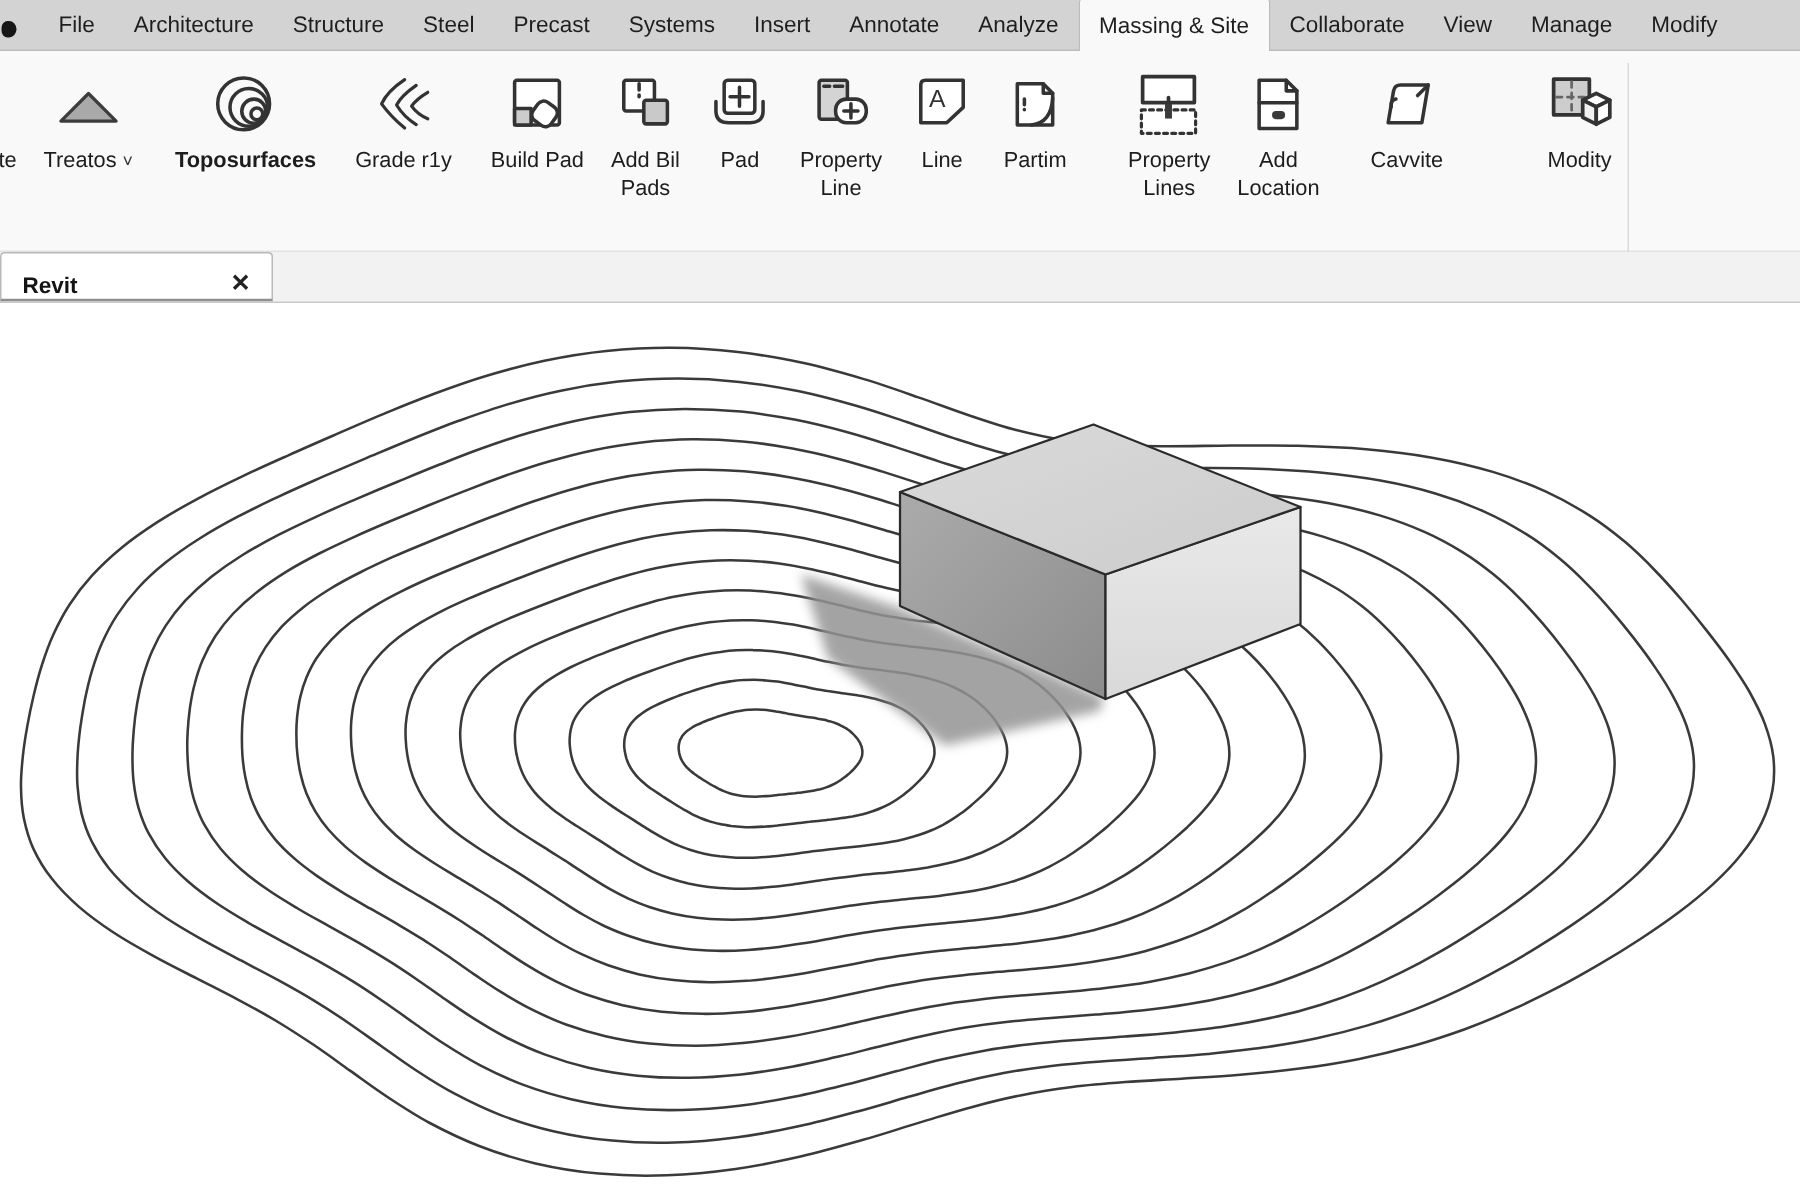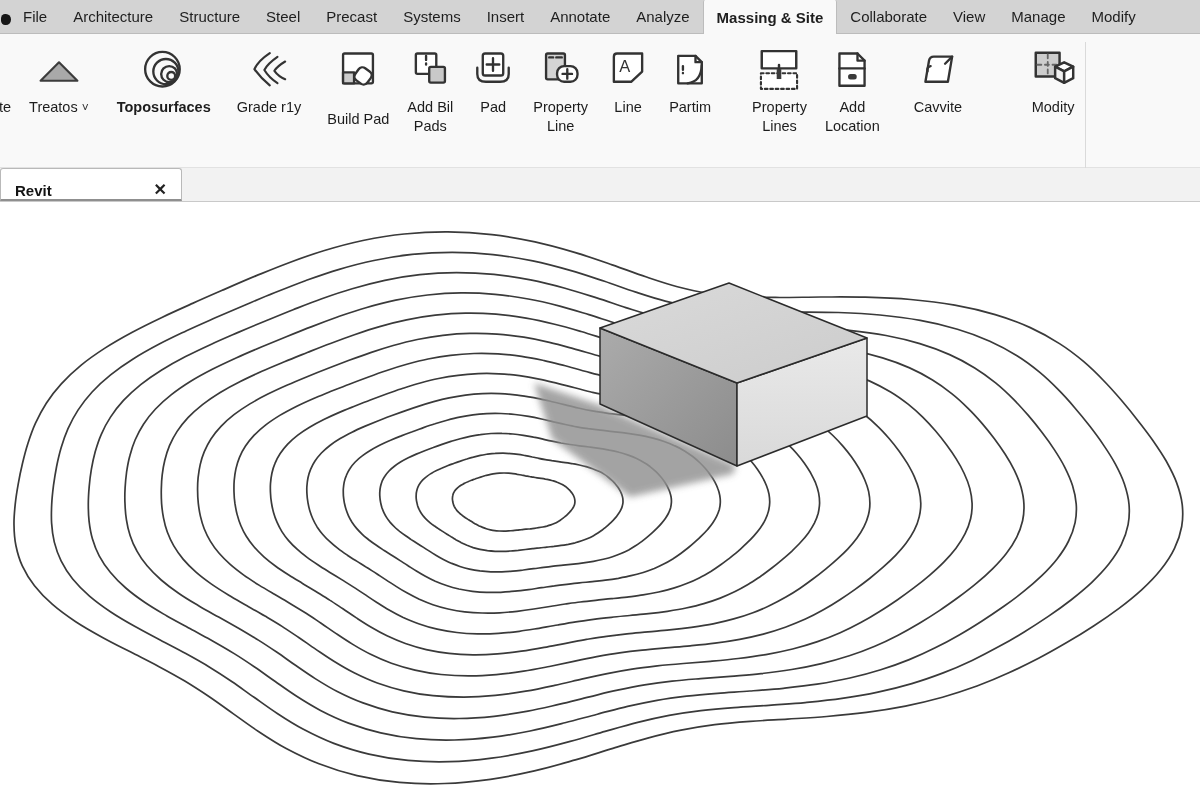--- a/index.html
+++ b/index.html
@@ -5,28 +5,28 @@
   html,body{margin:0;padding:0;}
   body{
     width:1200px;height:800px;overflow:hidden;position:relative;
     font-family:"Liberation Sans", sans-serif;background:#ffffff;
     -webkit-font-smoothing:antialiased;
   }
   
   .menu-bar{
     height:33px;background:#d3d3d3;border-bottom:1px solid #bcbcbc;
     display:flex;align-items:stretch;font-size:15px;color:#1e1e1e;
-    padding-left:10px;position:relative;z-index:3;
+    padding-left:26px;position:relative;z-index:3;
   }
   .menu-item{
     display:flex;align-items:center;padding:0 13px;cursor:default;white-space:nowrap;
   }
   .menu-item.active{
     background:#f9f9f9;border-left:1px solid #bcbcbc;border-right:1px solid #bcbcbc;
-    margin-bottom:-1px;border-radius:2px 2px 0 0;font-weight:bold;
+    margin-bottom:-1px;border-radius:2px 2px 0 0;
   }
   .cursor-dot{
     position:absolute;left:1px;top:14px;width:10px;height:11px;background:#161616;
     border-radius:45% 55% 55% 45%;z-index:4;
   }
   
   .ribbon{
     height:133px;background:#f9f9f9;position:relative;border-bottom:1px solid #e2e2e2;
     z-index:2;
   }
@@ -116,21 +116,21 @@
       <div class="rbtn" style="margin-left: 8px; justify-content: center;">
         <div class="icon">
           <svg viewBox="0 0 28 26" width="44" height="40" fill="none" stroke="#333" stroke-width="1.5" stroke-linejoin="round" stroke-linecap="round">
             <path d="M14.5 2 Q7 7 4.5 12.5 Q8.5 18 14.5 23" stroke-width="1.4"></path>
             <path d="M19.5 4.5 Q13 9 11 13 Q14 18 19.5 21.5" stroke-width="1.4"></path>
             <path d="M24.5 7.5 Q19.5 10.5 17.5 13.5 Q20 17 24.5 19" stroke-width="1.4"></path>
           </svg>
         </div>
         <div class="rlabel">Grade r1y</div>
       </div>
-      <div class="rbtn" style="margin-left: 8px; gap: 12px;">
+      <div class="rbtn" style="margin-left: 8px;">
         <div class="icon">
           <svg viewBox="0 0 28 28" width="44" height="44" fill="none" stroke="#333" stroke-width="1.5" stroke-linejoin="round" stroke-linecap="round">
             <rect x="4.5" y="3.5" width="19" height="19" rx="1" fill="#fff"></rect>
             <rect x="4.5" y="15.5" width="7" height="7" fill="#cccccc"></rect>
             <rect x="12.5" y="13" width="9.5" height="9.5" rx="3" transform="rotate(36 17.2 17.7)" fill="#fff"></rect>
           </svg>
         </div>
         <div class="rlabel">Build Pad</div>
       </div>
       <div class="rbtn">

